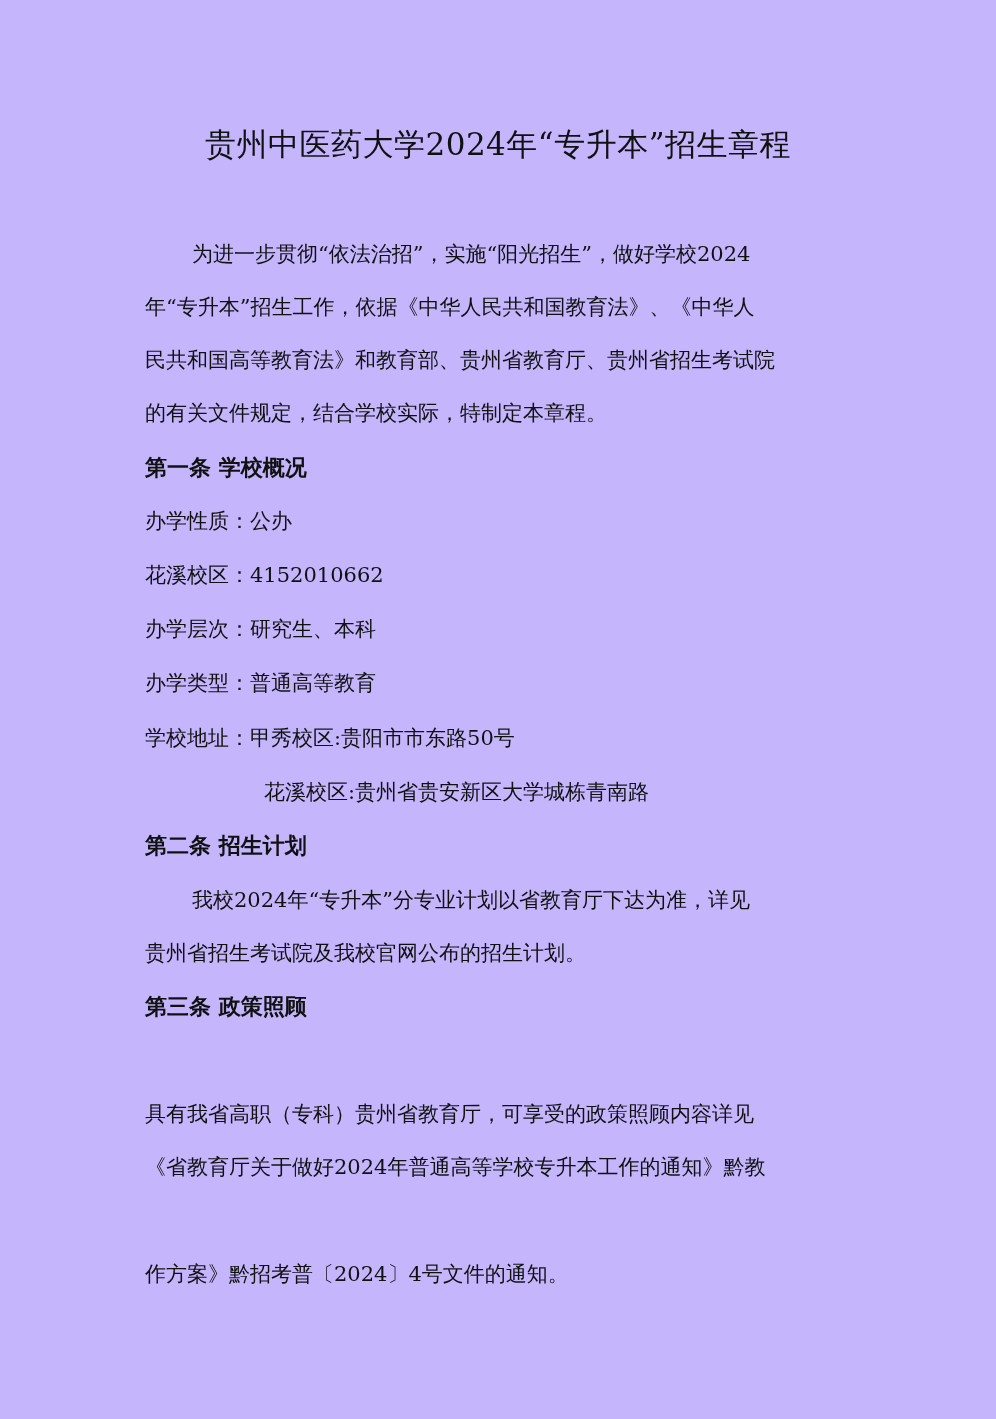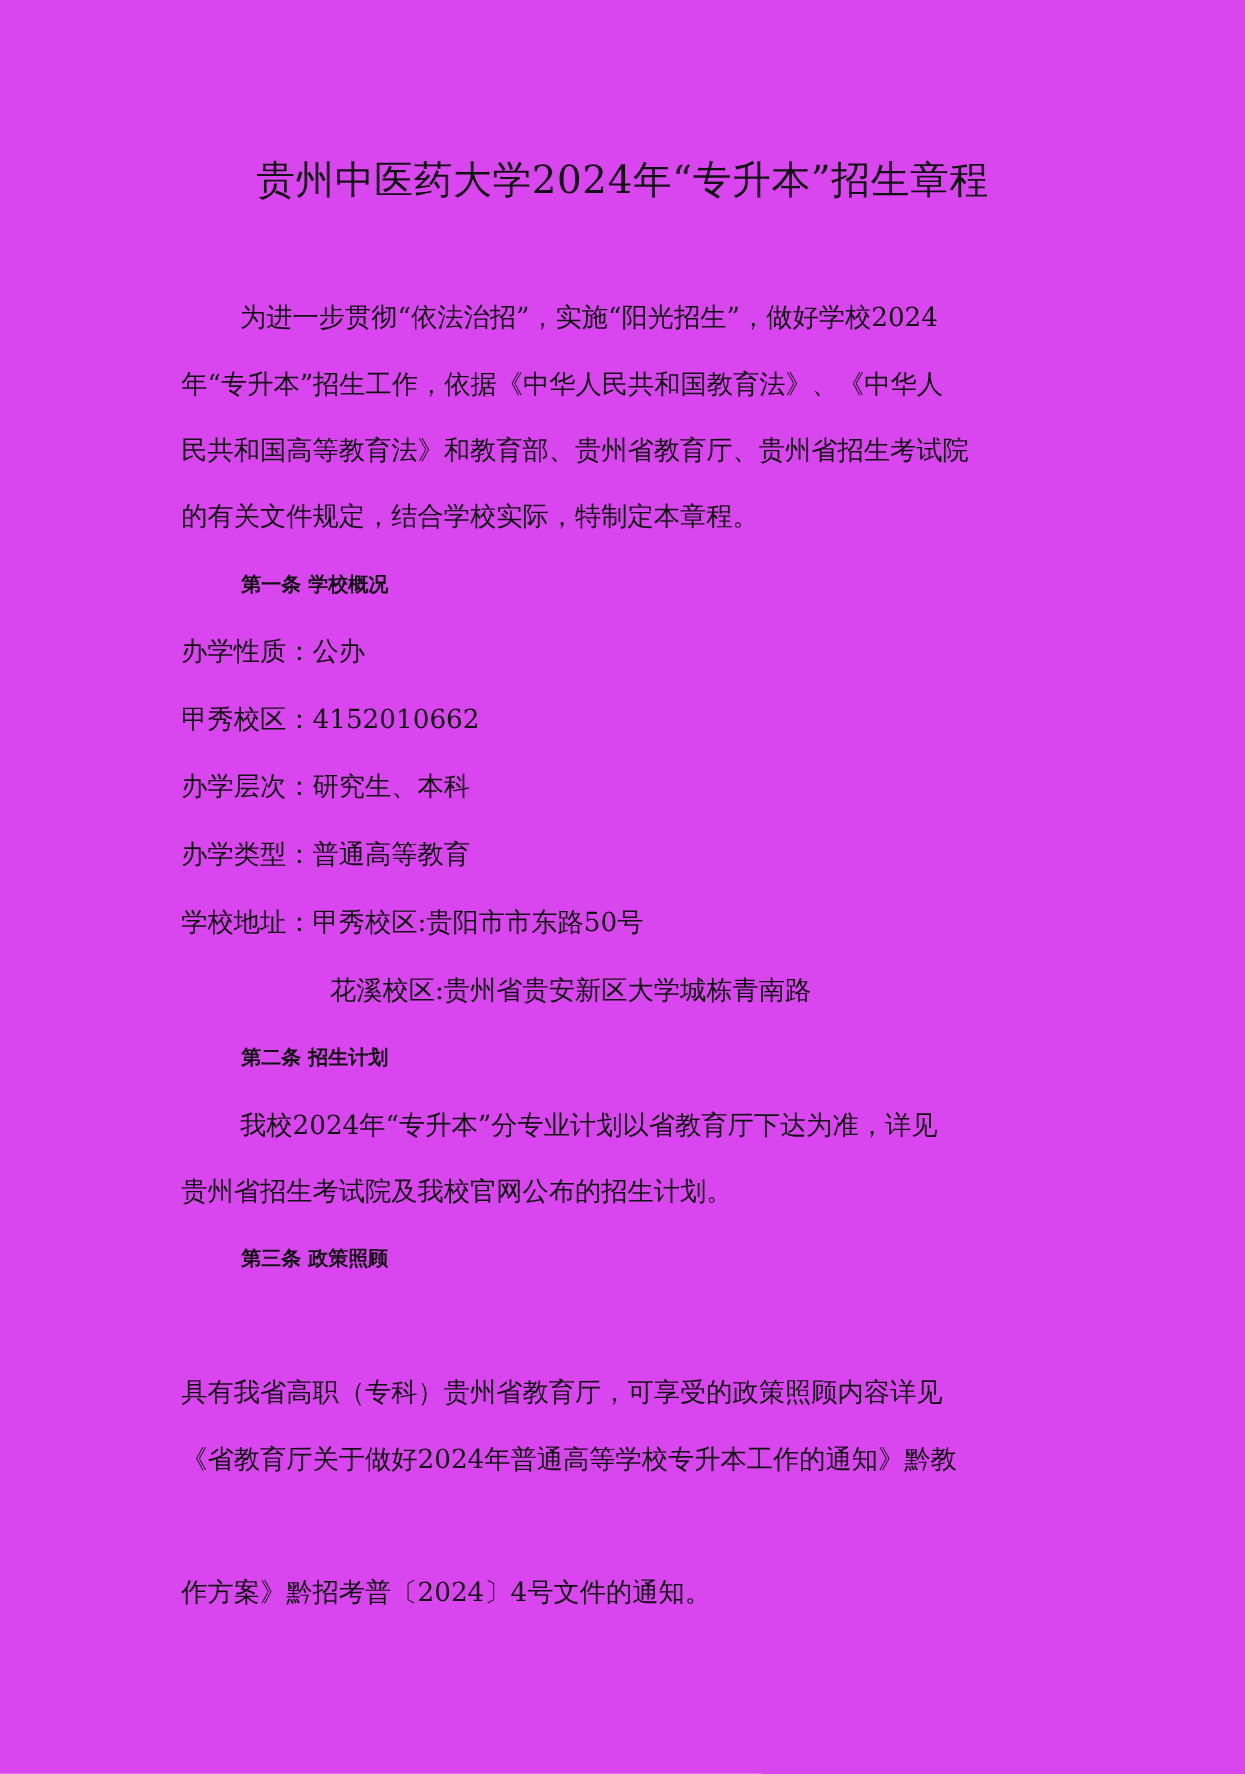--- a/index.html
+++ b/index.html
@@ -1,44 +1,44 @@
 <!DOCTYPE html>
 <html><head>
 <meta charset="utf-8">
 <style>
   html, body { margin: 0; padding: 0; background: #ffffff; }
   body { width: 996px; height: 1419px; position: relative; overflow: hidden;
          font-family: "DejaVu Serif", "Liberation Serif", serif; color: #111111; }
-  .page { position: absolute; left: 0; top: 0; width: 996px; height: 1419px; background: #d946ef; }
+  .page { position: absolute; left: 0; top: 0; width: 996px; height: 1419px; background: #c4b5fd; }
   .title { position: absolute; left: 0; width: 996px; top: 122px; text-align: center;
            font-size: 31px; line-height: 44px; font-weight: normal; color: #111; letter-spacing: 0.5px; }
   .line { position: absolute; left: 145px; white-space: nowrap; font-size: 21px; line-height: 34px; color: #111; }
   .indent { left: 192px; }
-  .heading { font-family: "DejaVu Sans", "Liberation Sans", sans-serif; font-weight: bold; font-size: 16px; margin-left: 48px; }
+  .heading { font-family: "DejaVu Sans", "Liberation Sans", sans-serif; font-weight: bold; font-size: 22px; }
   .sub { left: 264px; }
 </style>
 </head>
 <body>
 
 <div class="page">
 
   <div class="title">贵州中医药大学2024年“专升本”招生章程</div>
 
   <div class="line indent" style="top:237px">为进一步贯彻“依法治招”，实施“阳光招生”，做好学校2024</div>
   <div class="line" style="top:290px">年“专升本”招生工作，依据《中华人民共和国教育法》、《中华人</div>
   <div class="line" style="top:343px">民共和国高等教育法》和教育部、贵州省教育厅、贵州省招生考试院</div>
   <div class="line" style="top:396px">的有关文件规定，结合学校实际，特制定本章程。</div>
 
   <div class="line heading" style="top:451px">第一条 学校概况</div>
 
   <div class="line" style="top:504px">
     <span>办学性质：</span><span>公办</span>
   </div>
   <div class="line" style="top:558px">
-    <span>甲秀校区：</span><span>4152010662</span>
+    <span>花溪校区：</span><span>4152010662</span>
   </div>
   <div class="line" style="top:666px">
     <span>办学类型：</span><span>普通高等教育</span>
   </div>
   <div class="line" style="top:612px">
     <span>办学层次：</span><span>研究生、本科</span>
   </div>
   <div class="line" style="top:721px">
     <span>学校地址：</span><span>甲秀校区:贵阳市市东路50号</span>
   </div>

